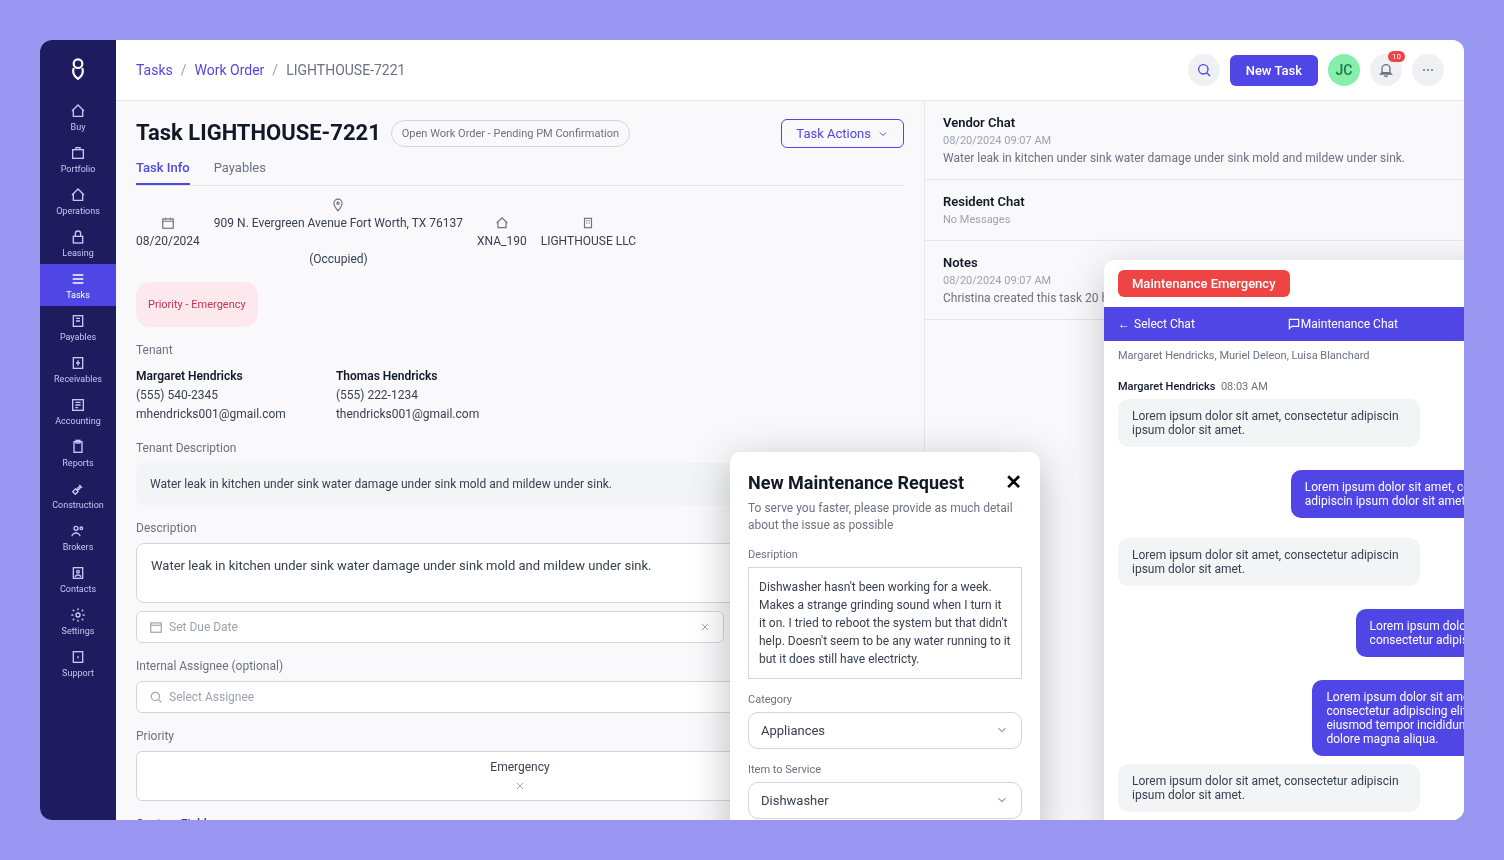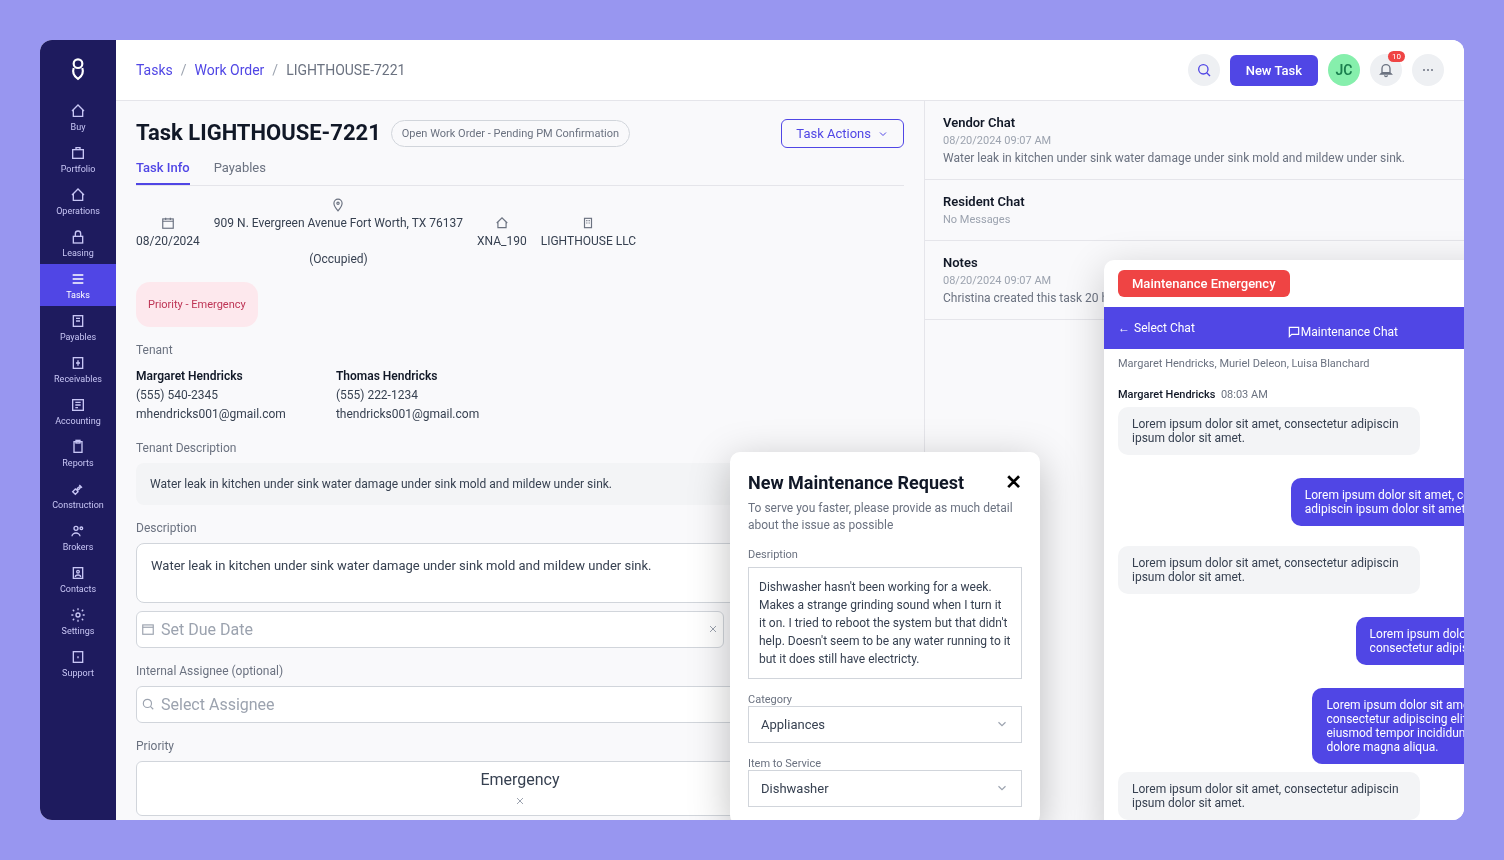--- a/index.html
+++ b/index.html
@@ -39,55 +39,55 @@
     .meta-row { display: flex; gap: 14px; margin-top: 12px; font-size: 12px; color: #374151; align-items: center; flex-wrap:wrap;}
     .meta-item { display: flex; gap: 4px; align-items: center; flex-direction: column; }
     .priority-pill { display: inline-block; background: #fde8ed; color: #be3455; border-radius: 14px; padding: 16px 12px; font-size: 11px; margin-top: 16px; }
     .section-label { font-size: 12px; color: #6b7280; margin-top: 16px; }
     .tenant-grid { display: flex; gap: 50px; margin-top: 10px; }
     .tenant-col { font-size: 12px; color: #374151; line-height: 1.6; }
     .tenant-name { font-weight: 600; color:#111827;}
     .gray-box { background: #f3f4f6; border-radius: 8px; padding: 14px; font-size: 12px; color: #374151; margin-top: 8px; }
     .white-box { background: #fff; border: 1px solid #d1d5db; border-radius: 8px; padding: 14px; font-size: 13px; color: #374151; margin-top: 8px; min-height:60px;}
     .field-row { display: flex; gap: 10px; margin-top: 8px; }
-    .input { flex: 1; background: #fff; border: 1px solid #d1d5db; border-radius: 6px; padding: 8px 4px; font-size: 16px; color: #9ca3af; display:flex; align-items:center; gap:6px; justify-content:space-between;}
+    .input { flex: 1; background: #fff; border: 1px solid #d1d5db; border-radius: 6px; padding: 8px 12px; font-size: 12px; color: #9ca3af; display:flex; align-items:center; gap:6px; justify-content:space-between;}
     .input-left { display: flex; align-items: center; gap: 6px; }
     .input.small { flex: 0 0 170px; }
     
     
     .right-panel { width: 540px; border-left: 1px solid #e5e5ea; overflow-y:auto;}
     .chat-section { padding: 14px 18px; border-bottom: 1px solid #e5e5ea; }
     .chat-title { font-size: 13px; font-weight: 600; color: #111827; }
     .chat-sub { font-size: 11px; color: #9ca3af; margin-top: 4px; }
     .chat-text { font-size: 12px; color: #6b7280; margin-top: 4px; }
     
     
     .chat-popup { position: absolute; right: -100px; top: 220px; width: 460px; background: #fff; border-radius: 10px; box-shadow: 0 10px 40px rgba(0,0,0,0.2); overflow:hidden;}
     .chat-popup-header1 { padding: 10px 14px; display: flex; justify-content: space-between; align-items:center;}
     .emergency-pill { background: #ef4444; color: #fff; padding: 6px 14px; border-radius: 6px; font-size: 13px; font-weight:500;}
     .close-x { font-size: 20px; cursor: pointer; font-weight:700;}
     .chat-popup-header2 { background: #5046e5; color: #fff; padding: 10px 14px; display: flex; align-items: center; justify-content: space-between; font-size: 12px; }
     .back-link { display: flex; align-items: center; gap: 4px; cursor:pointer;}
-    .chat-title-center { display:flex; margin-top:8px;}
+    .chat-title-center { display:flex; }
     .chat-popup-sub { padding: 8px 14px; font-size: 11px; color: #6b7280; }
     .chat-messages { padding: 10px 14px; }
     .msg-header { font-size: 11px; color: #6b7280; margin-bottom: 6px; }
     .msg-name { color: #111827; font-weight:500;}
     .msg-bubble-left { background: #f3f4f6; color: #374151; padding: 10px 14px; border-radius: 10px; font-size: 12px; max-width: 70%; margin-bottom:8px;}
     .msg-bubble-right { background: #5046e5; color: #fff; padding: 10px 14px; border-radius: 10px; font-size: 12px; max-width: 60%; margin-left:auto; margin-bottom:8px;}
     .msg-time-right { font-size: 10px; color: #9ca3af; text-align: right; margin-bottom: 4px; }
     
     
     .maint-popup { position: absolute; left: 690px; top: 412px; width: 310px; background: #fff; border-radius: 10px; box-shadow: 0 10px 40px rgba(0,0,0,0.25); padding: 18px; }
     .maint-title-row { display: flex; justify-content: space-between; align-items:center;}
     .maint-title { font-size: 18px; font-weight: 700; color: #111827; }
     .maint-sub { font-size: 12px; color: #6b7280; margin-top: 6px; line-height:1.4;}
     .maint-label { font-size: 11px; color: #6b7280; margin-top: 14px; }
     .maint-textarea { border: 1px solid #d1d5db; border-radius: 0; padding: 10px; font-size: 12px; color: #374151; margin-top: 6px; line-height:1.5;}
-    .maint-select { border: 1px solid #d1d5db; border-radius: 0; padding: 10px 12px; font-size: 13px; color: #374151; display:flex; justify-content:space-between; align-items:center;}
+    .maint-select { border: 1px solid #d1d5db; border-radius: 10px; padding: 10px 12px; font-size: 13px; color: #374151; margin-top: 6px; display:flex; justify-content:space-between; align-items:center;}
     
     svg { display: block; }
   </style>
 </head>
 <body>
 
 <div class="app-container">
 
   <div class="sidebar">
     <div class="sidebar-logo">

